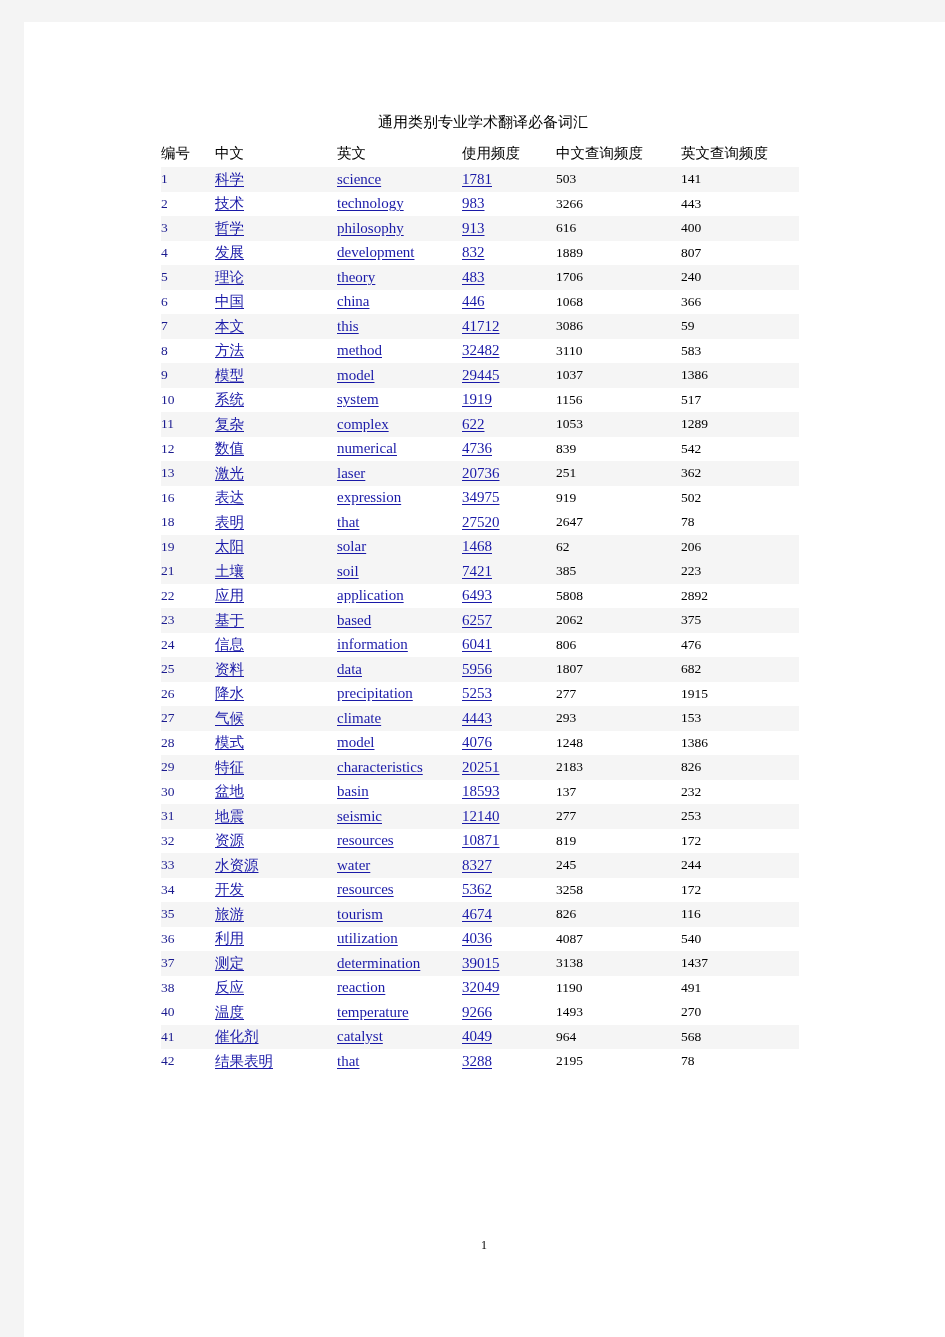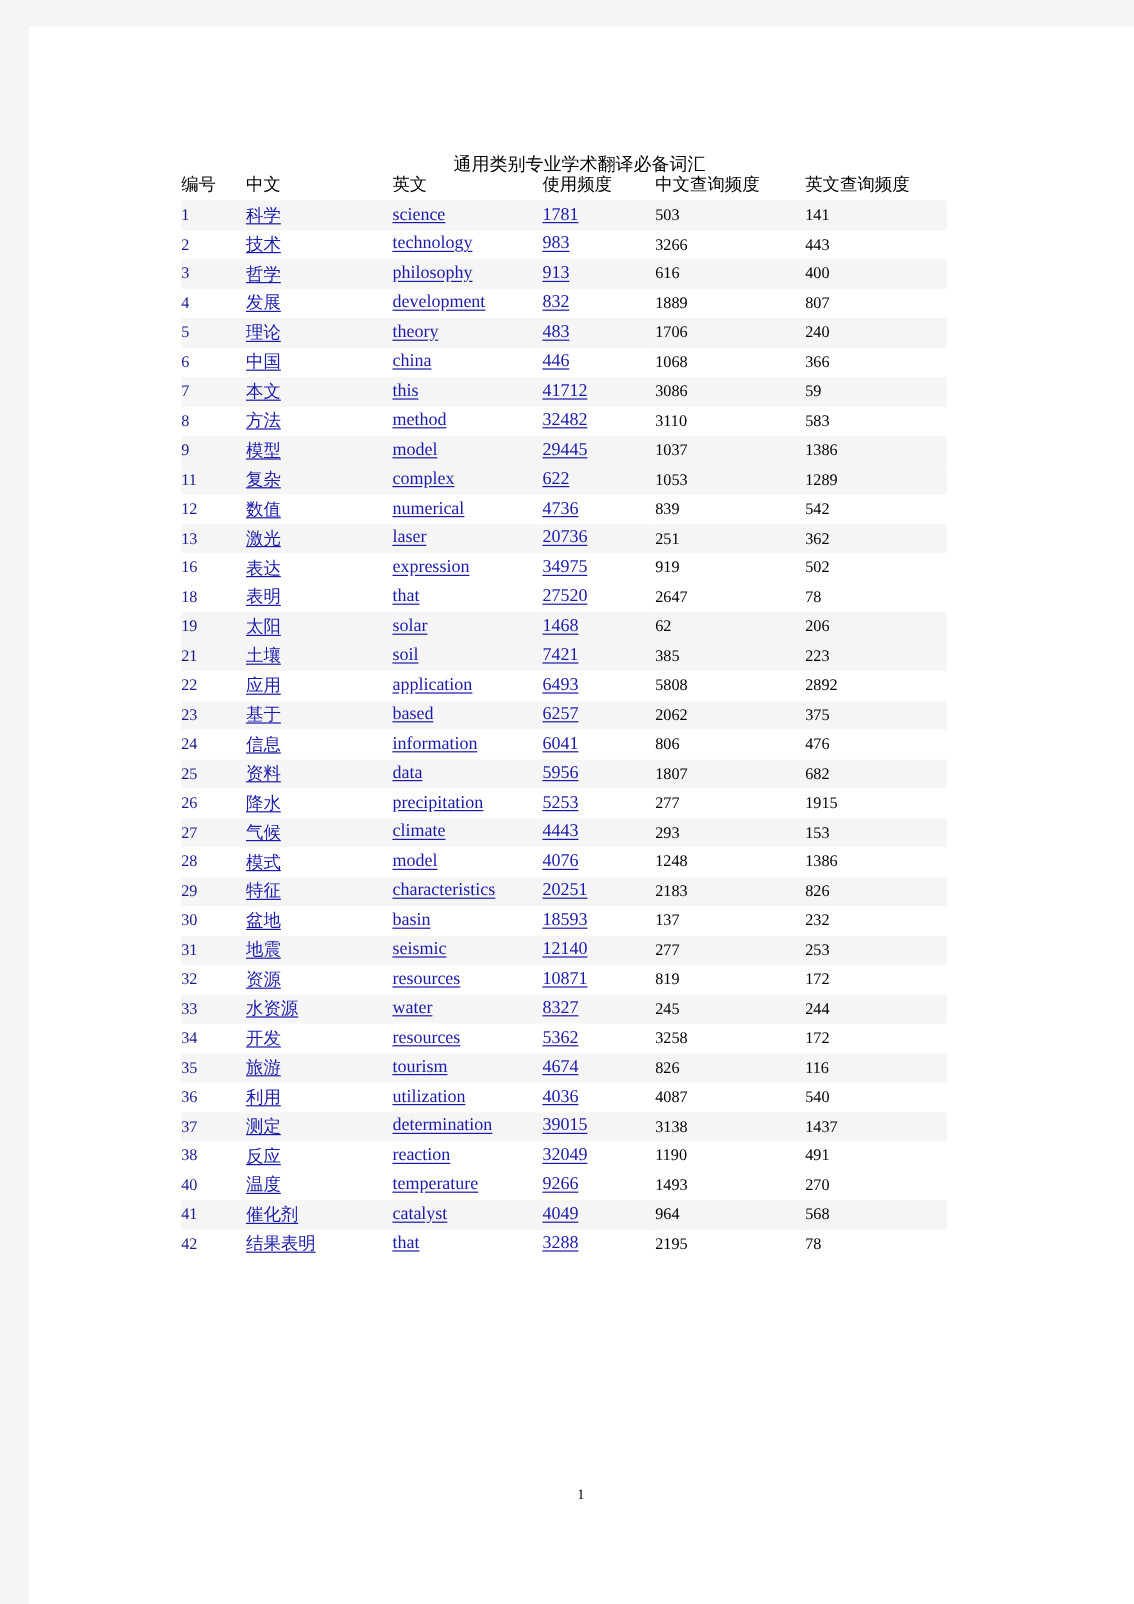--- a/index.html
+++ b/index.html
@@ -18,32 +18,32 @@
     left: 24px;
     top: 22px;
     width: 921px;
     height: 1315px;
     background: #ffffff;
     box-sizing: border-box;
   }
   #doc-title {
     position: absolute;
     left: 339px;            
-    top: 104px;              
+    top: 89px;              
     width: 240px;
     text-align: center;
     font-size: 15px;
     line-height: 22px;
     color: #000000;
     white-space: nowrap;
     font-family: "DejaVu Sans", "Liberation Sans", sans-serif;
   }
   #vocab-table {
     position: absolute;
-    left: 127px;            
+    left: 137px;            
     top: 118px;             
     width: 638px;
     border-collapse: collapse;
     table-layout: fixed;
   }
   #vocab-table col.c-no      { width: 54px; }
   #vocab-table col.c-zh      { width: 122px; }
   #vocab-table col.c-en      { width: 125px; }
   #vocab-table col.c-use     { width: 94px; }
   #vocab-table col.c-zhq     { width: 125px; }
@@ -210,20 +210,28 @@
           <td class="en-query">583</td>
         </tr>
         <tr class="stripe">
           <td class="num">9</td>
           <td class="cn-term"><span>模型</span></td>
           <td class="en-term"><span>model</span></td>
           <td class="use-freq"><span>29445</span></td>
           <td class="zh-query">1037</td>
           <td class="en-query">1386</td>
         </tr>
+        <tr>
+          <td class="num">10</td>
+          <td class="cn-term"><span>系统</span></td>
+          <td class="en-term"><span>system</span></td>
+          <td class="use-freq"><span>1919</span></td>
+          <td class="zh-query">1156</td>
+          <td class="en-query">517</td>
+        </tr>
         <tr class="stripe">
           <td class="num">11</td>
           <td class="cn-term"><span>复杂</span></td>
           <td class="en-term"><span>complex</span></td>
           <td class="use-freq"><span>622</span></td>
           <td class="zh-query">1053</td>
           <td class="en-query">1289</td>
         </tr>
         <tr>
           <td class="num">12</td>

